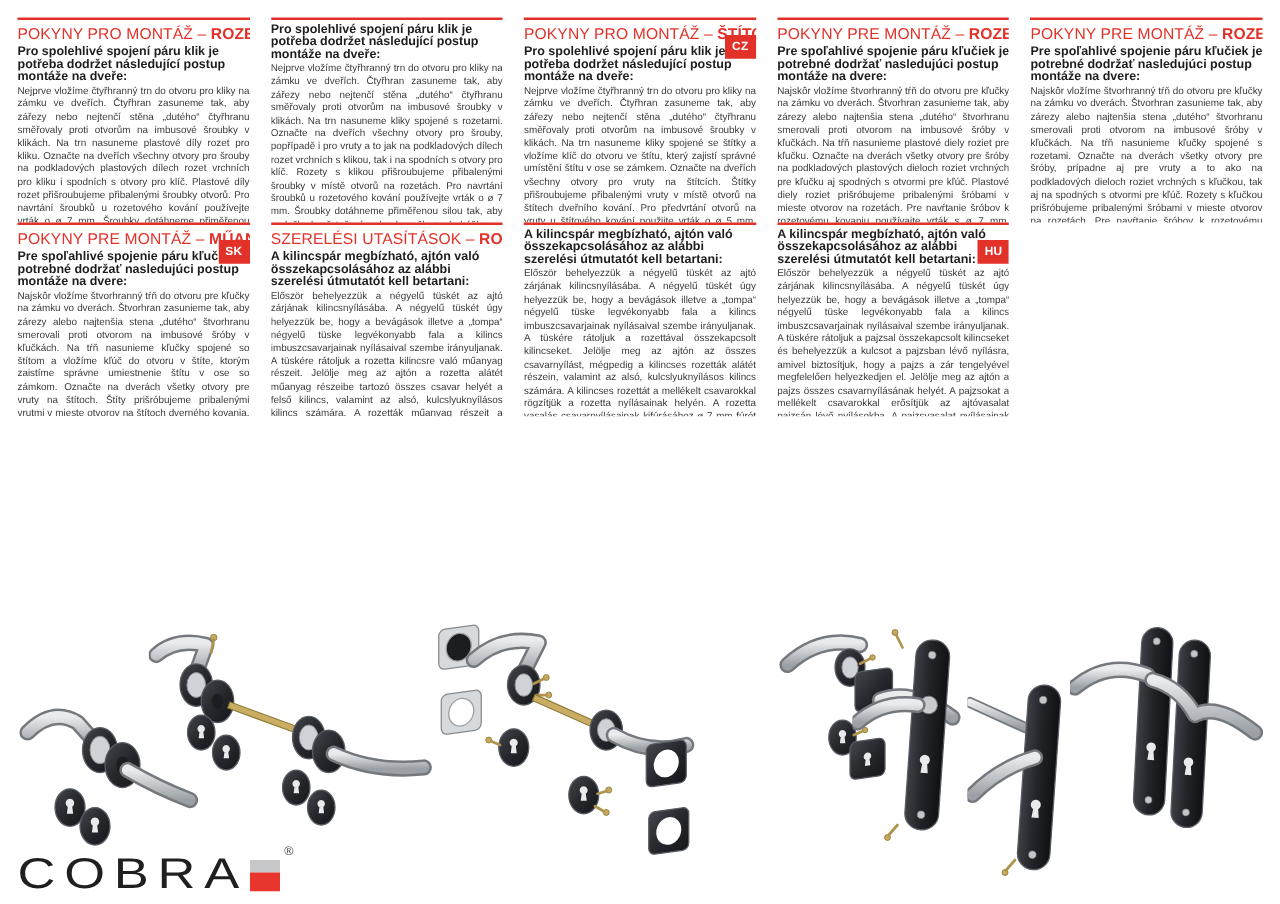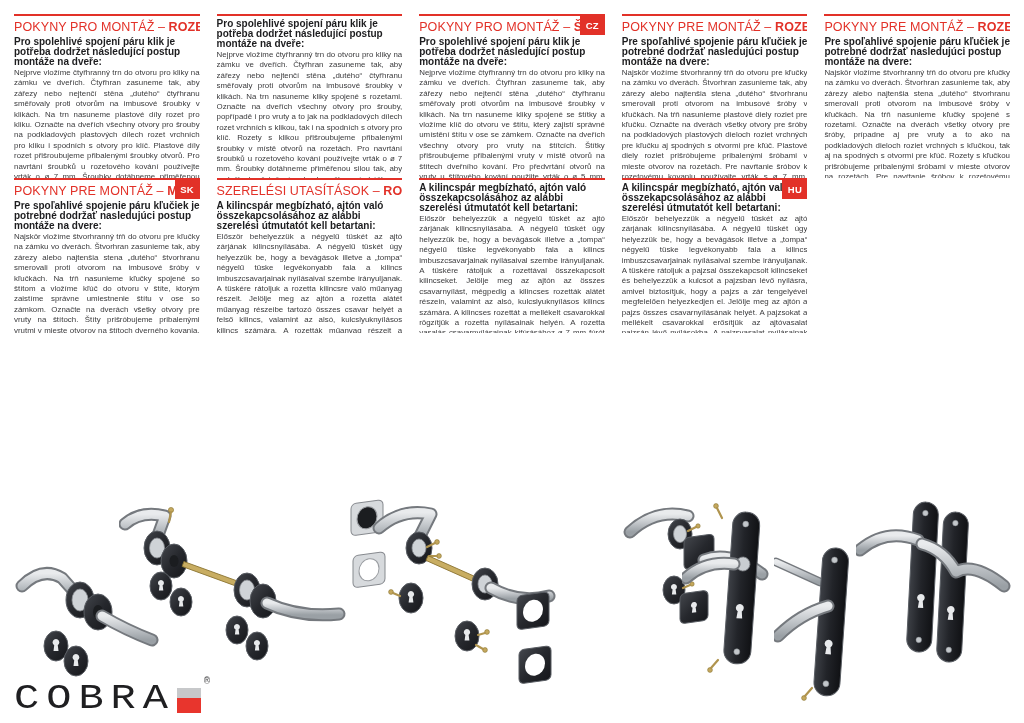--- a/index.html
+++ b/index.html
@@ -28,21 +28,21 @@
   .heading .prefix { font-weight:400; }
   .heading .variant { font-weight:700; }
   .intro {
     font-size:10px; line-height:10px; font-weight:700; color:#1d1d1f;
     margin-bottom:1px;
   }
   .body-text {
     font-size:7.9px; line-height:10.4px; text-align:justify; color:#3a3a3c;
   }
   .badge {
-    position:absolute; top:0; right:0;
+    position:absolute; top:12px; right:0;
     width:25px; height:19px;
     background:#e23128; color:#ffffff;
     font-size:9.5px; font-weight:700;
     display:flex; align-items:center; justify-content:center;
     letter-spacing:0.3px;
   }
   .art { position:relative; height:208px; }
   .art svg { position:absolute; }
   .lever-o { stroke:#75797e; stroke-width:13; fill:none; stroke-linecap:round; stroke-linejoin:round; }
   .lever-i { stroke:url(#metalGrad); stroke-width:9; fill:none; stroke-linecap:round; stroke-linejoin:round; }
@@ -51,21 +51,21 @@
   .hole-dark { fill:#1b1d20; }
   .sq-dark { fill:url(#darkGrad); stroke:#595d63; stroke-width:1; }
   .sq-light { fill:#d7dadd; stroke:#86898e; stroke-width:1; }
   .keyhole { fill:#e8eaec; }
   .brass { stroke:#b0944e; stroke-width:2.2; stroke-linecap:round; }
   .brass-head { fill:#c4a85e; stroke:#8a7331; stroke-width:0.6; }
   .plate { fill:url(#plateGrad); stroke:#5a5e64; stroke-width:1; }
   .plate-screw { fill:#c3c7cb; stroke:#7a7e83; stroke-width:0.5; }
   .logo {
     position:absolute; left:14px; bottom:10px; height:38px;
-    display:flex; align-items:flex-end;font-family:Liberation Mono, monospace;
+    display:flex; align-items:flex-end;
   }
   .logo-text {
     font-size:42px; line-height:34px; font-weight:400; color:#1f1f21;
     letter-spacing:7px; transform:scaleY(0.82); transform-origin:bottom left;
   }
   .logo-mark { width:24px; height:25px; display:inline-block; margin-left:2px; }
   .mark-top { display:block; width:24px; height:10px; background:#c7c8ca; }
   .mark-bottom { display:block; width:24px; height:15px; background:#e8352d; }
   .logo-reg { font-size:10px; color:#4b4b4d; margin:0 0 26px 3px; }
 </style>

